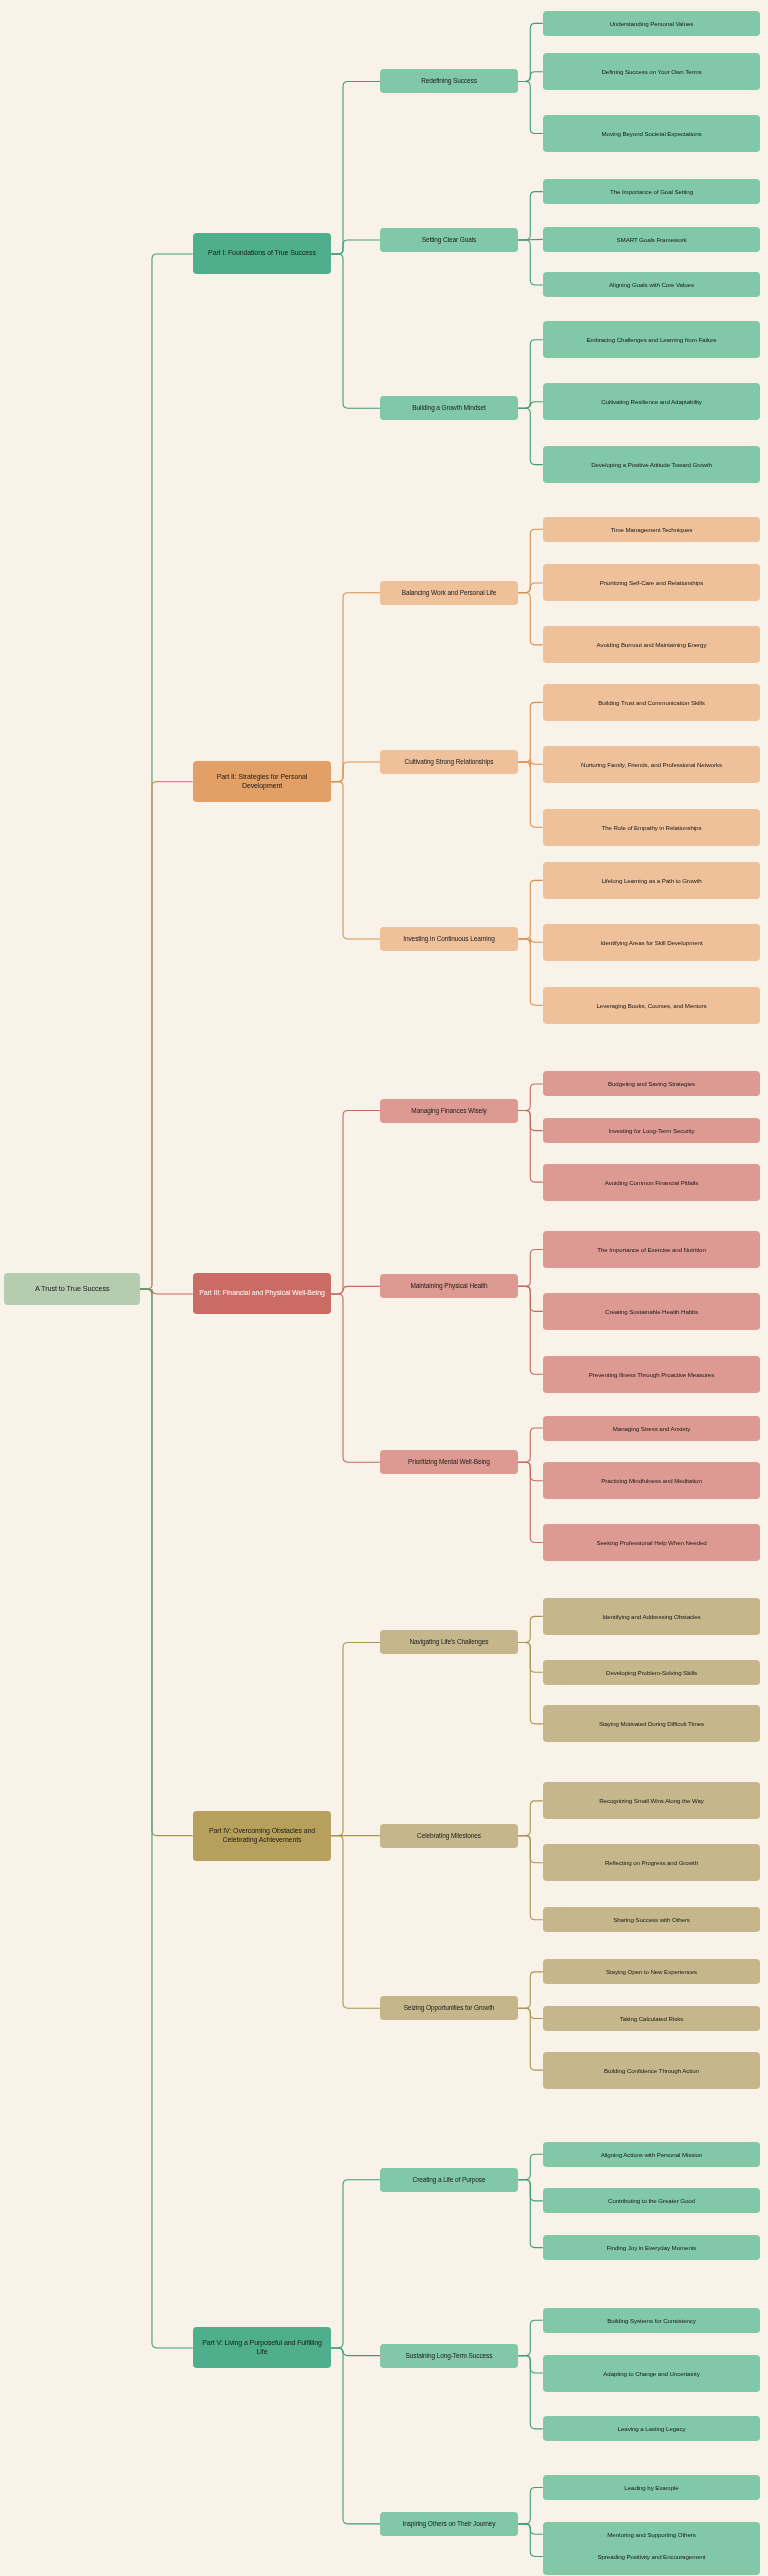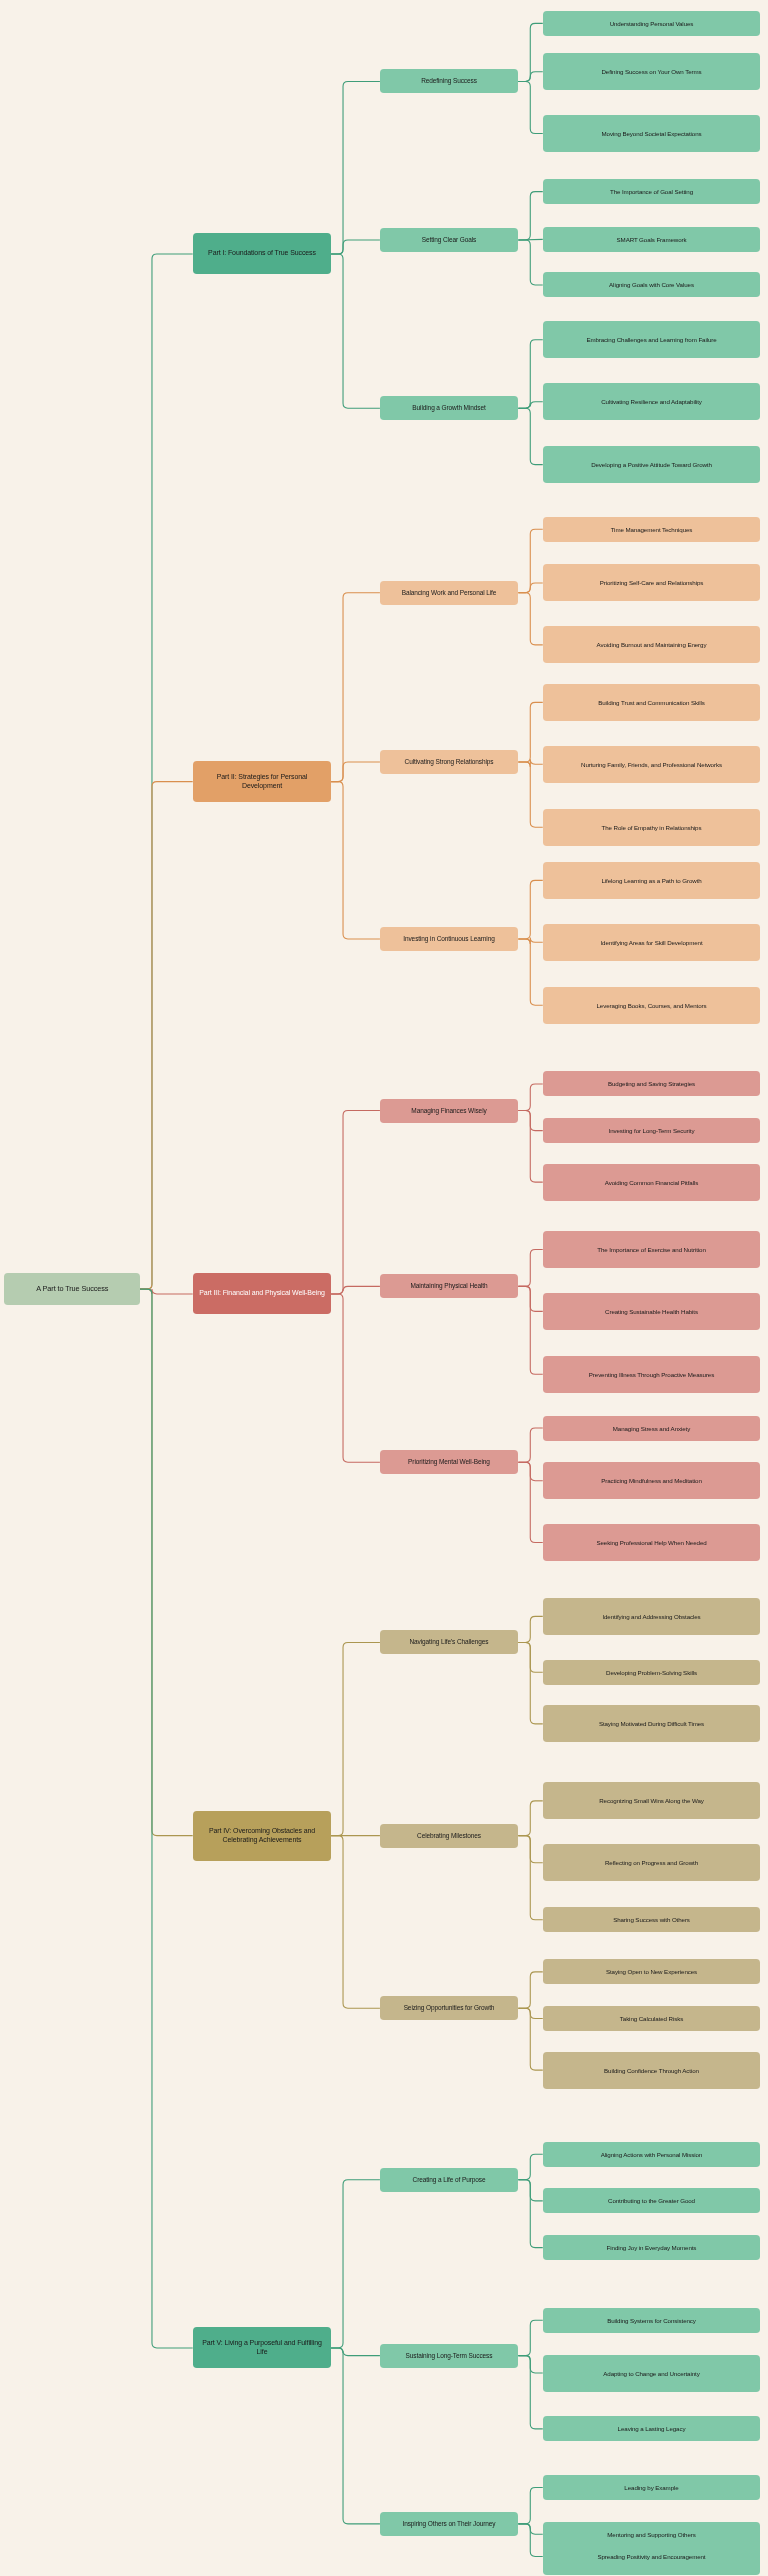--- a/index.html
+++ b/index.html
@@ -112,21 +112,21 @@
       <path d="M 955 4340 L 968 4340 Q 977 4340 977 4331 L 977 4284 Q 977 4275 986 4275 L 1000 4275" fill="none" stroke="#3f9d79" stroke-width="2"></path>
       <path d="M 955 4340 L 968 4340 Q 977 4340 977 4349 L 977 4363 Q 977 4372 986 4372 L 1000 4372" fill="none" stroke="#3f9d79" stroke-width="2"></path>
       <path d="M 955 4340 L 968 4340 Q 977 4340 977 4349 L 977 4466 Q 977 4475 986 4475 L 1000 4475" fill="none" stroke="#3f9d79" stroke-width="2"></path>
       <path d="M 610 4326 L 623 4326 Q 632 4326 632 4335 L 632 4641 Q 632 4650 641 4650 L 700 4650" fill="none" stroke="#3f9d79" stroke-width="2"></path>
       <path d="M 955 4650 L 968 4650 Q 977 4650 977 4641 L 977 4592 Q 977 4583 986 4583 L 1000 4583" fill="none" stroke="#3f9d79" stroke-width="2"></path>
       <path d="M 955 4650 L 968 4650 Q 977 4650 977 4659 L 977 4660 Q 977 4669 986 4669 L 1000 4669" fill="none" stroke="#3f9d79" stroke-width="2"></path>
       <path d="M 955 4650 L 968 4650 Q 977 4650 977 4659 L 977 4701 Q 977 4710 986 4710 L 1000 4710" fill="none" stroke="#3f9d79" stroke-width="2"></path>
     </svg>
   <div id="nodes">
       <div class="node lvl0" style="left: 4.3px; top: 1273px; width: 136px; height: 31.5px; background: rgb(181, 204, 176);">
-        <span>A Part to True Success</span>
+        <span>A Trust to True Success</span>
       </div>
       <div class="node lvl1" style="left: 193px; top: 233px; width: 138px; height: 41px; background: rgb(79, 174, 139);">
         <span>Part I: Foundations of True Success</span>
       </div>
       <div class="node lvl2" style="left: 380px; top: 69px; width: 138px; height: 24px; background: rgb(128, 200, 168);">
         <span>Redefining Success</span>
       </div>
       <div class="node lvl3" style="left: 543px; top: 11px; width: 217px; height: 25px; background: rgb(128, 200, 168);">
         <span>Understanding Personal Values</span>
       </div>

